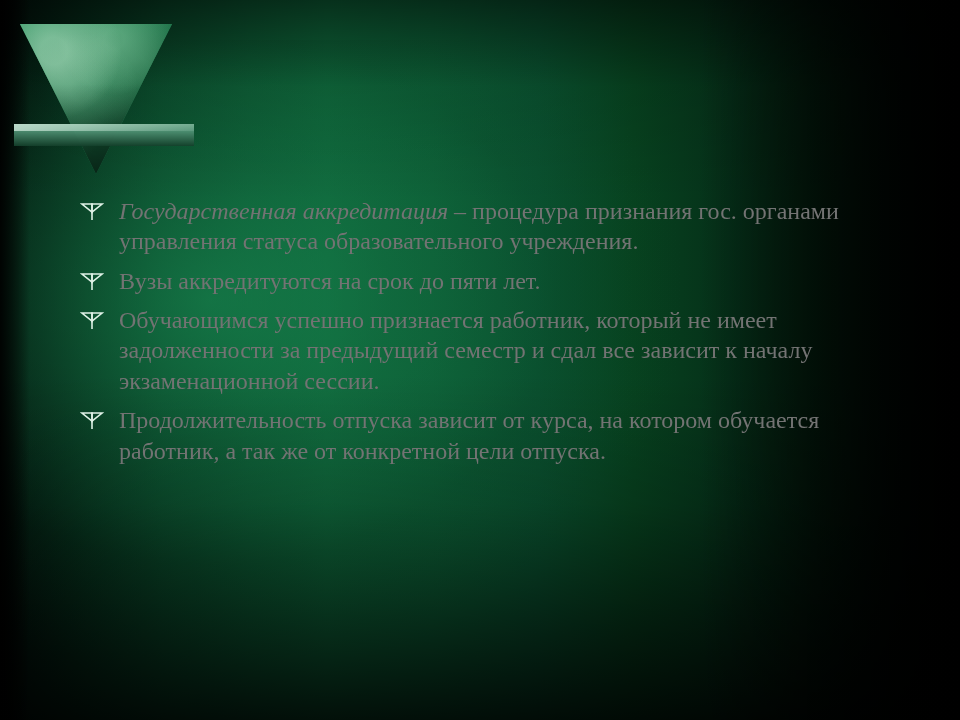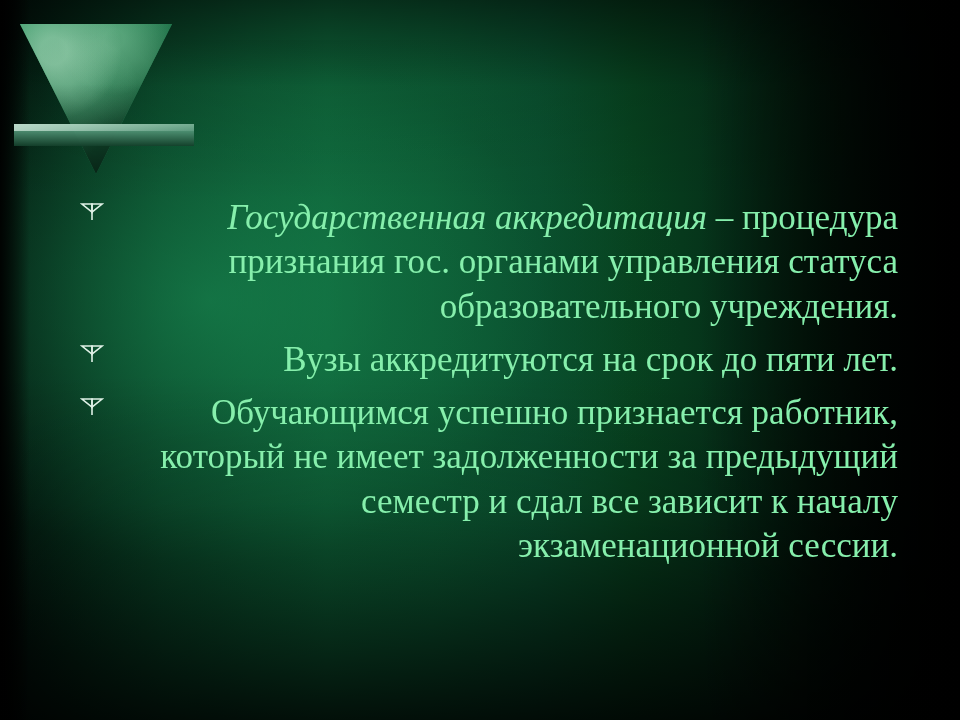--- a/index.html
+++ b/index.html
@@ -155,24 +155,24 @@
   }
   ul.bullets {
     list-style: none;
     margin: 0;
     padding: 0;
   }
   ul.bullets > li {
     position: relative;
     padding-left: 41px;
     margin-bottom: 9px;
-    color: #86efac;
-    font-size: 35px;
+    color: #737373;
+    font-size: 24px;
     line-height: 1.265;
-    text-align: right;
+    text-align: left;
   }
   ul.bullets > li .marker {
     position: absolute;
     left: 2px;
     top: 4px;
     width: 24px;
     height: 24px;
     color: #cfe9d9;
   }
   ul.bullets > li .marker svg { display: block; }
@@ -228,17 +228,27 @@
         <span class="marker">
           <svg viewBox="0 0 24 24" width="24" height="24" aria-hidden="true">
             <path d="M2 4 L12 4 L12 12 Z" fill="none" stroke="#dff1e6" stroke-width="1.6"></path>
             <path d="M12 4 L22 4 L12 12 Z" fill="none" stroke="#dff1e6" stroke-width="1.6"></path>
             <path d="M12 12 L12 20" fill="none" stroke="#dff1e6" stroke-width="1.6"></path>
           </svg>
         </span>
         <span>Обучающимся успешно признается работник, который не имеет задолженности за предыдущий семестр и сдал все зависит к началу экзаменационной сессии.</span>
       </li>
 
+      <li>
+        <span class="marker">
+          <svg viewBox="0 0 24 24" width="24" height="24" aria-hidden="true">
+            <path d="M2 4 L12 4 L12 12 Z" fill="none" stroke="#dff1e6" stroke-width="1.6"></path>
+            <path d="M12 4 L22 4 L12 12 Z" fill="none" stroke="#dff1e6" stroke-width="1.6"></path>
+            <path d="M12 12 L12 20" fill="none" stroke="#dff1e6" stroke-width="1.6"></path>
+          </svg>
+        </span>
+        <span>Продолжительность отпуска зависит от курса, на котором обучается работник, а так же от конкретной цели отпуска.</span>
+      </li>
 
     </ul>
   </div>
 
 </div>
 
 </body></html>

